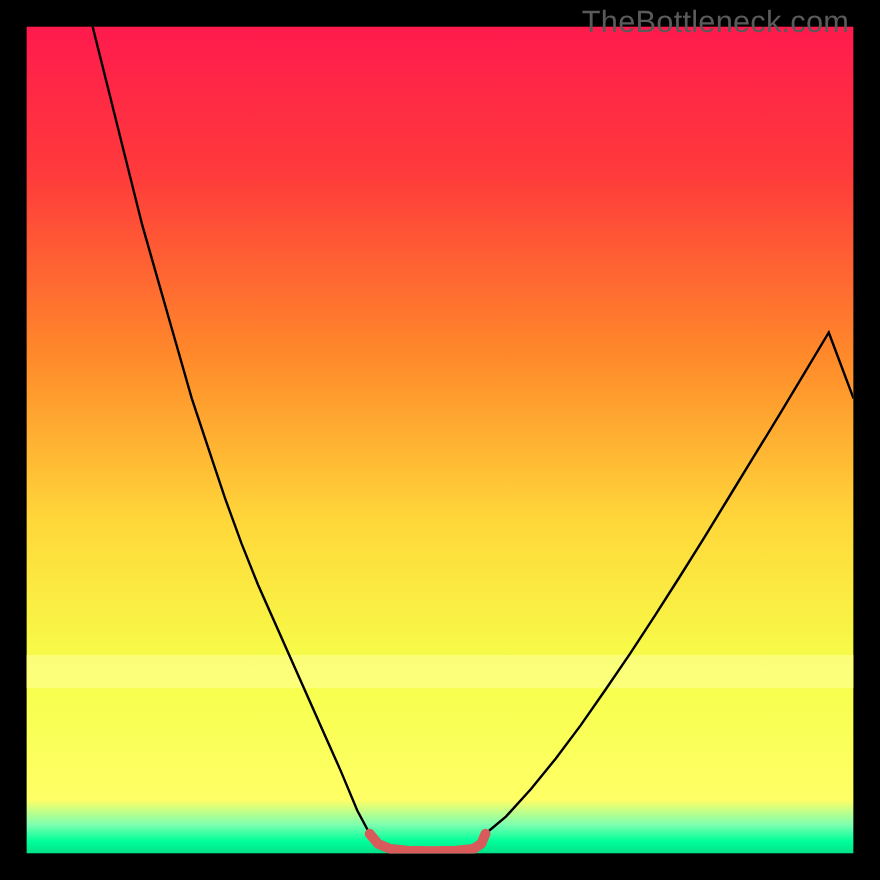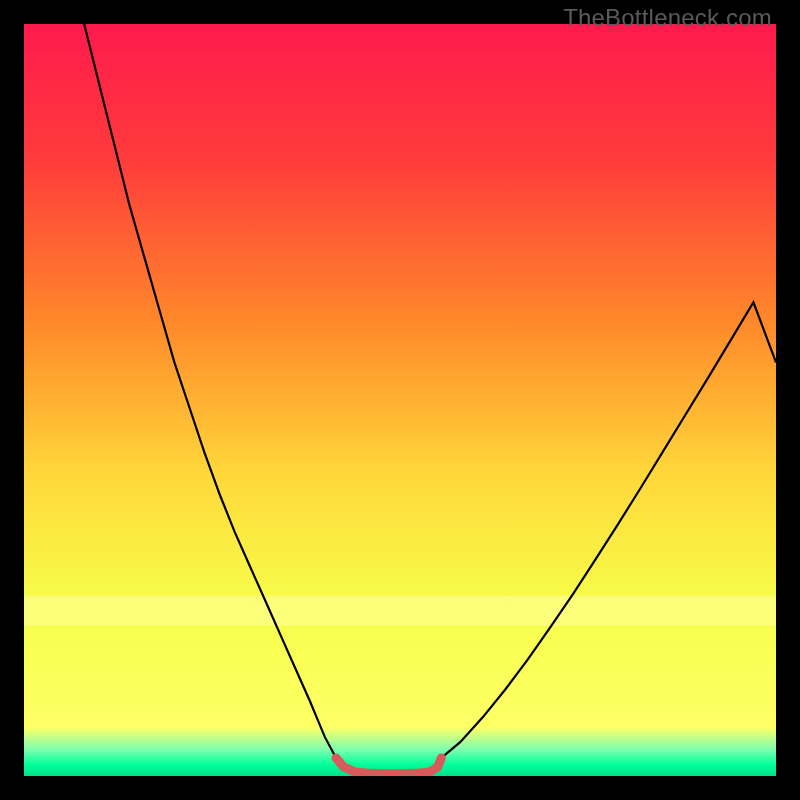--- a/index.html
+++ b/index.html
@@ -24,21 +24,21 @@
     left: 0;
     top: 0;
     width: 752px;
     height: 752px;
   }
   .watermark {
     position: absolute;
     top: 4px;
     right: 28px;
     color: #5a5a5a;
-    font-size: 24px;
+    font-size: 28px;
     font-weight: 500;
     letter-spacing: 0.2px;
   }
 </style>
 </head>
 <body>
 
 <div class="frame">
   <svg class="plot" viewBox="0 0 752 752" preserveAspectRatio="none">
     <defs>

